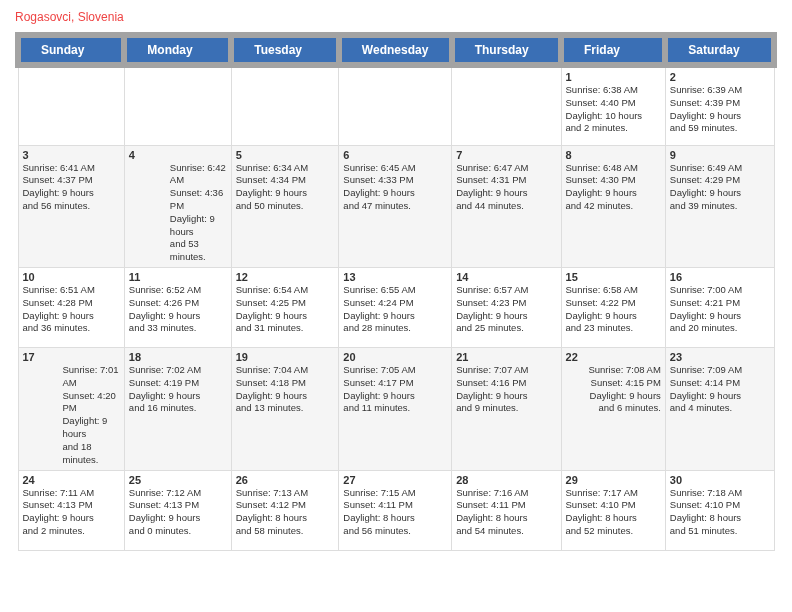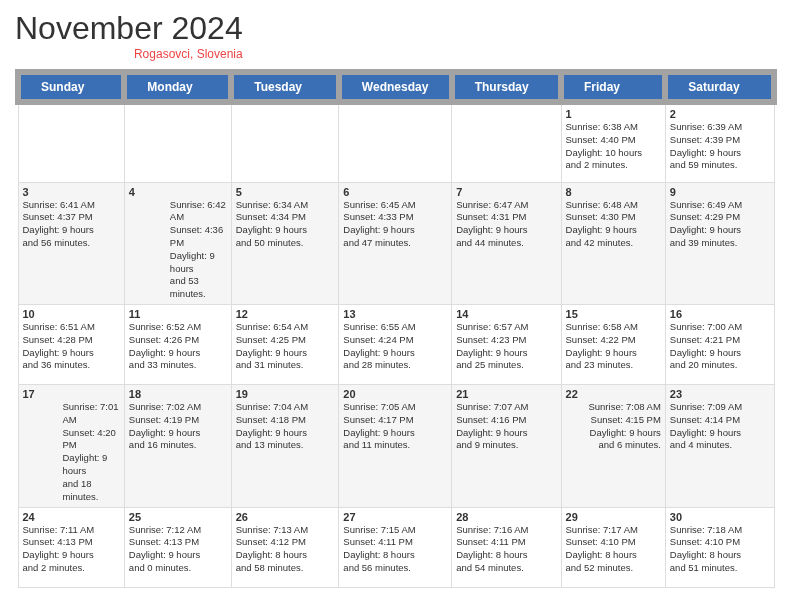--- a/index.html
+++ b/index.html
@@ -76,21 +76,20 @@
     .empty-cell {
       background: #fff !important;
     }
   </style>
 </head>
 <body>
 
 <div class="container">
   <div class="header">
     <div class="title-block">
-      <div class="month-title">November 2024</div>
       <div class="location-title">Rogasovci, Slovenia</div>
     </div>
   </div>
 
   <table class="calendar">
     <thead>
       <tr>
       <th>Sunday</th>
           <th>Monday</th>
           <th>Tuesday</th>

